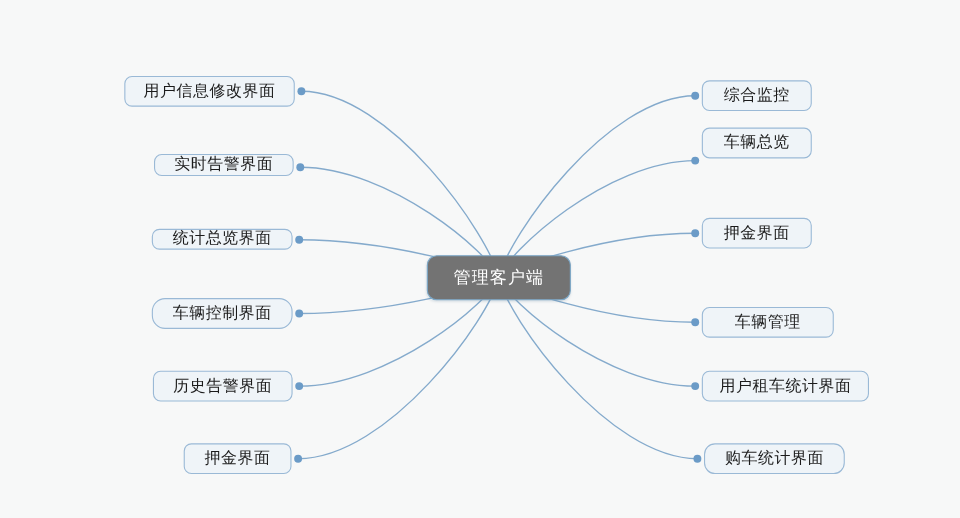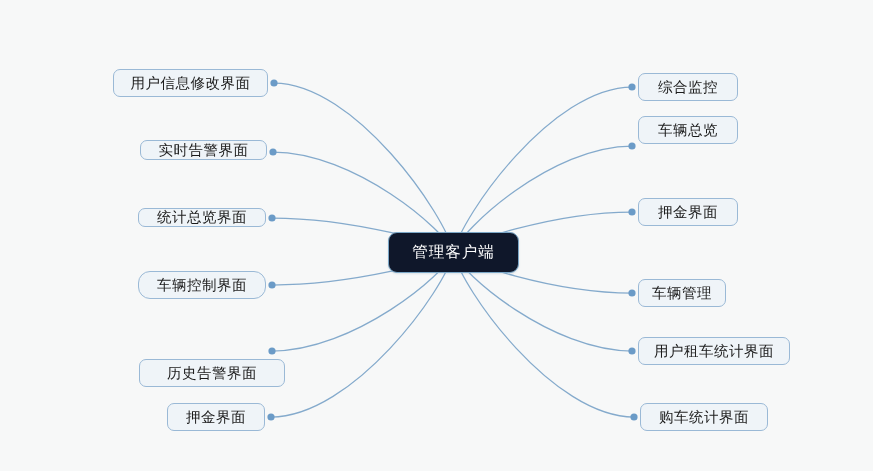--- a/index.html
+++ b/index.html
@@ -37,21 +37,21 @@
     border: 1px solid #9ab9d6;
     border-radius: 7px;
     color: #1b1b1b;
     font-size: 14.5px;
     line-height: 1;
     letter-spacing: 0.5px;
     white-space: nowrap;
     z-index: 3;
   }
   .node-center {
-    background: #0f172a;
+    background: #737373;
     border: 1px solid #7ba7c7;
     border-radius: 9px;
     color: #ffffff;
     font-size: 15.5px;
     letter-spacing: 1px;
     box-shadow: 0 1px 2px rgba(90,120,150,0.18);
   }
   .node-label {
     display: block;
     pointer-events: none;
@@ -95,42 +95,42 @@
       </div>
       <div class="node" style="left: 140px; top: 124px; width: 127px; height: 20px; margin-top: 16px;">
         <span class="node-label">实时告警界面</span>
       </div>
       <div class="node" style="left: 138px; top: 208px; width: 128px; height: 19px;">
         <span class="node-label">统计总览界面</span>
       </div>
       <div class="node" style="left: 138px; top: 271px; width: 128px; height: 28px; border-radius: 12px;">
         <span class="node-label">车辆控制界面</span>
       </div>
-      <div class="node" style="left: 139px; top: 337px; width: 146px; height: 28px; margin-top: 22px;">
+      <div class="node" style="left: 139px; top: 337px; width: 127px; height: 28px;">
         <span class="node-label">历史告警界面</span>
       </div>
       <div class="node" style="left: 167px; top: 403px; width: 98px; height: 28px;">
         <span class="node-label">押金界面</span>
       </div>
       <div class="node" style="left: 638px; top: 73px; width: 100px; height: 28px; font-family: Liberation Serif, serif;">
         <span class="node-label">综合监控</span>
       </div>
       <div class="node" style="left: 638px; top: 116px; width: 100px; height: 28px;">
         <span class="node-label">车辆总览</span>
       </div>
       <div class="node" style="left: 638px; top: 198px; width: 100px; height: 28px;">
         <span class="node-label">押金界面</span>
       </div>
-      <div class="node" style="left: 638px; top: 279px; width: 88px; height: 28px;">
+      <div class="node" style="left: 638px; top: 279px; width: 120px; height: 28px;">
         <span class="node-label">车辆管理</span>
       </div>
       <div class="node" style="left: 638px; top: 337px; width: 152px; height: 28px; align-items: center;">
         <span class="node-label">用户租车统计界面</span>
       </div>
-      <div class="node" style="left: 640px; top: 403px; width: 128px; height: 28px;">
+      <div class="node" style="left: 640px; top: 403px; width: 128px; height: 28px; border-radius: 10px;">
         <span class="node-label">购车统计界面</span>
       </div>
       <div class="node node-center" style="left: 388px; top: 232px; width: 131px; height: 41px;">
         <span class="node-label">管理客户端</span>
       </div>
     </div>
 
 </div>
 
 </body></html>

